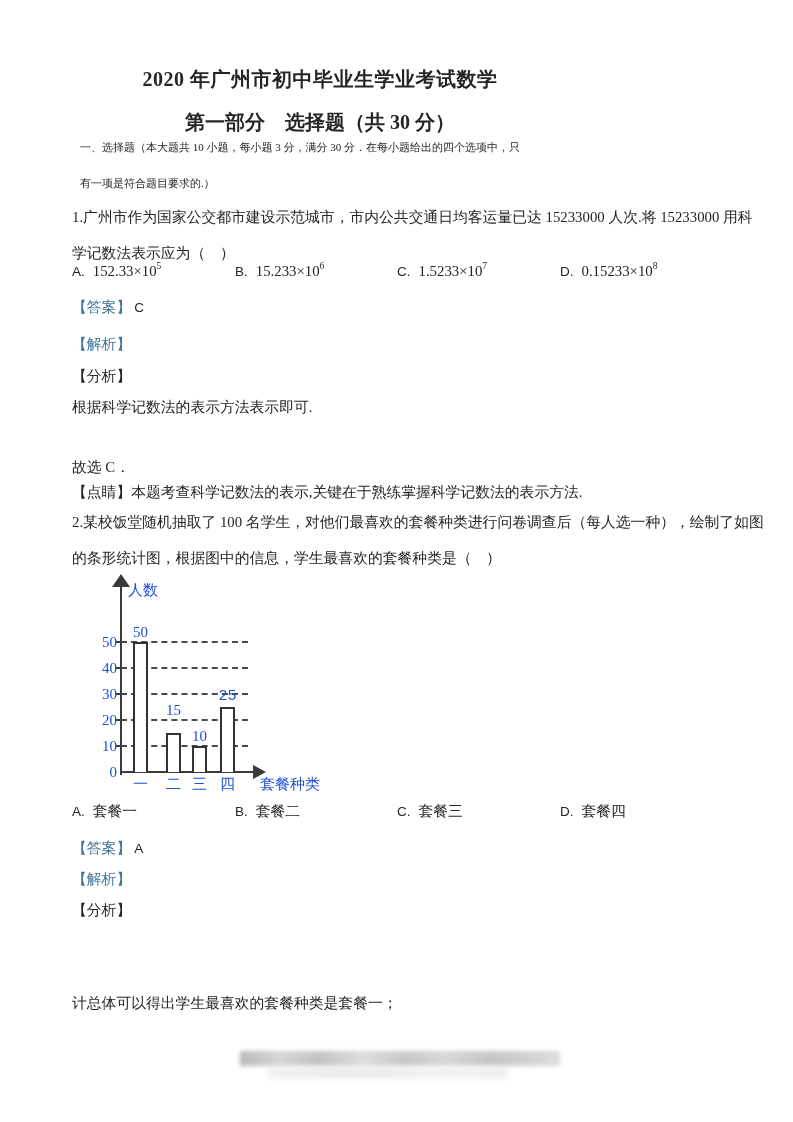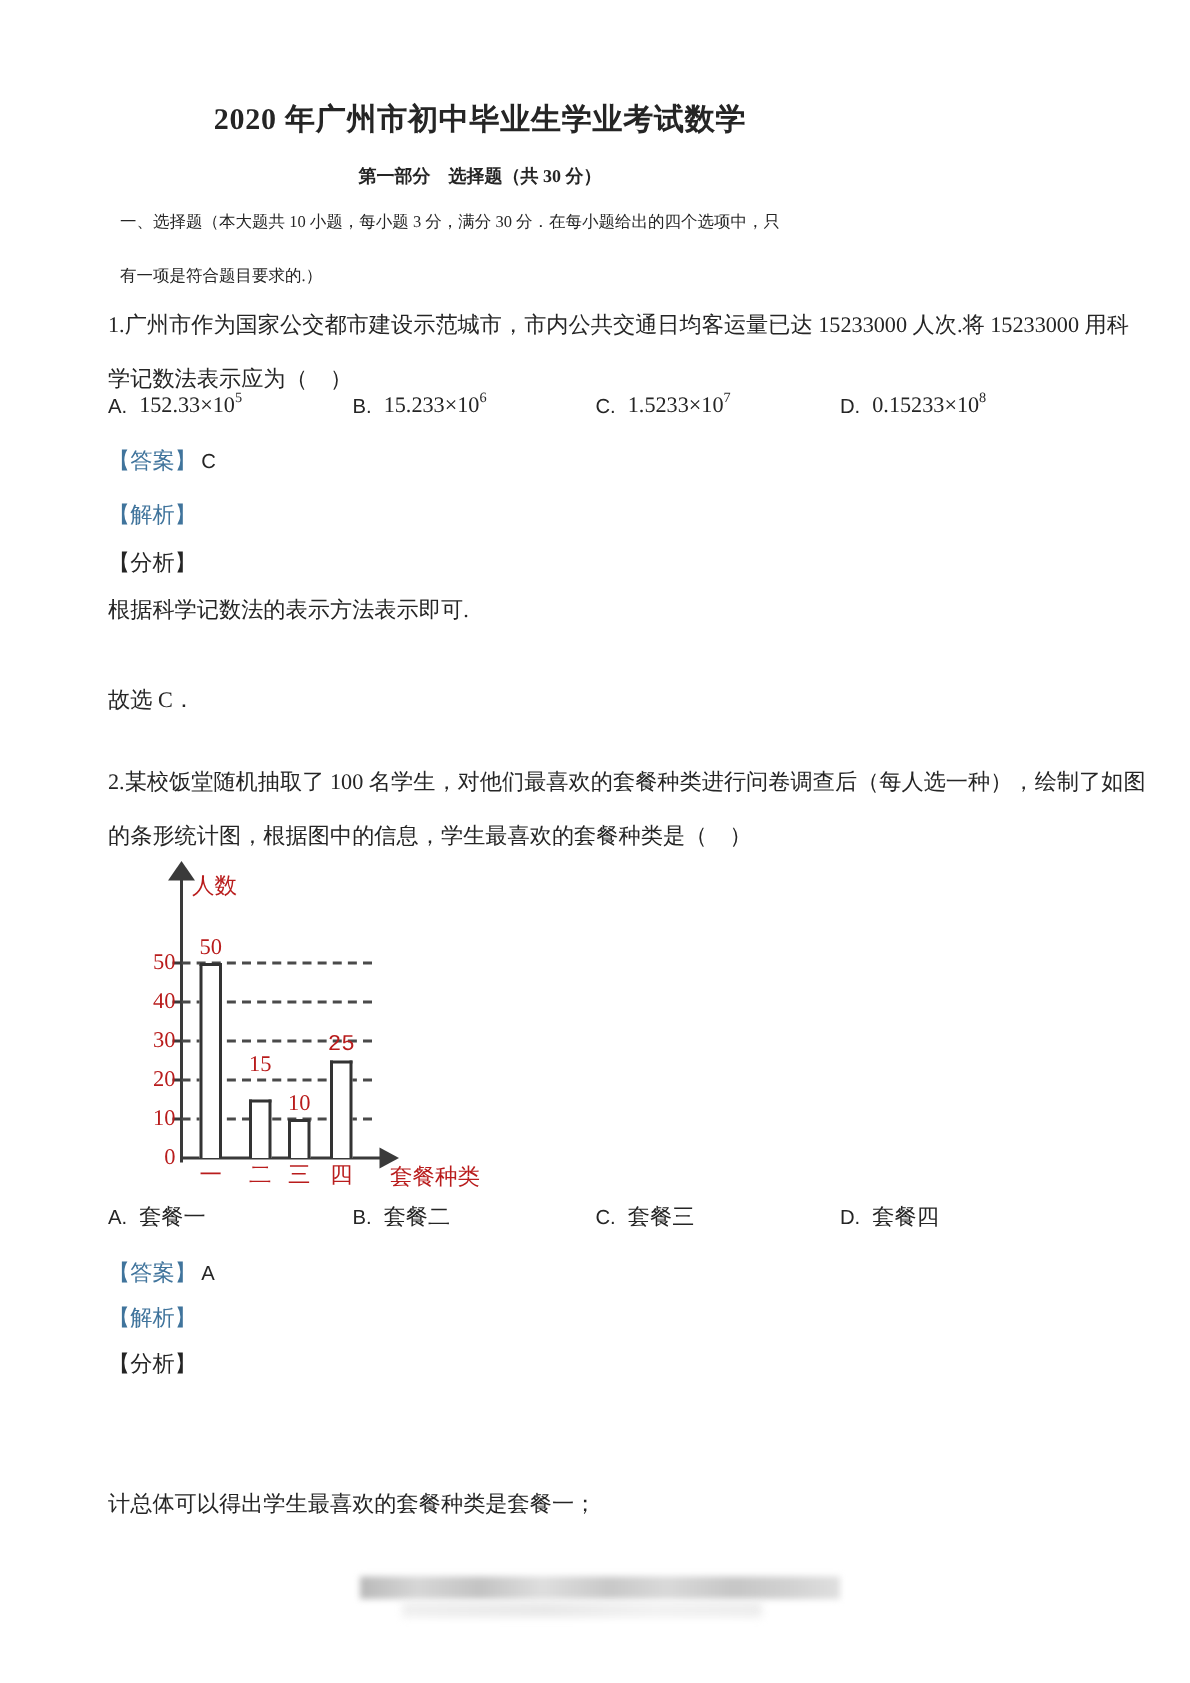--- a/index.html
+++ b/index.html
@@ -8,31 +8,31 @@
     position:relative;
     width:793px; height:1122px;
     background:#ffffff;
     font-family:"Liberation Serif","DejaVu Serif",serif;
     color:#252525;
     overflow:hidden;
   }
   .abs { position:absolute; white-space:nowrap; }
   .center { left:0; width:640px; text-align:center; }
   .doc-title { font-size:20px; font-weight:bold; letter-spacing:0.5px; }
-  .section-heading { font-size:12px; font-weight:bold; }
+  .section-heading { font-size:20px; font-weight:bold; }
   .instr { left:80px; font-size:11px; font-weight:normal; }
   .body-line { left:72px; font-size:14.8px; line-height:21px; }
   .tag-blue { color:#40749c; }
   .ans-letter { font-family:"Liberation Sans","DejaVu Sans",sans-serif; font-size:13.5px; margin-left:3px; }
   .opt-row { left:72px; width:660px; display:grid; grid-template-columns:163px 162px 163px auto; font-size:14.8px; }
   .opt-label { font-family:"Liberation Sans","DejaVu Sans",sans-serif; font-size:13.5px; margin-right:8px; }
   sup { font-size:9.5px; position:relative; top:-1px; }
 
   
-  .chart { position:absolute; left:95px; top:575px; width:235px; height:228px; font-size:15px; color:#b91c1c; }
+  .chart { position:absolute; left:95px; top:575px; width:235px; height:228px; font-size:15px; color:#1d4ed8; }
   .chart .el { position:absolute; }
   .yaxis  { left:25px; top:8px; width:2px; height:192px; background:#3a3a3a; }
   .xaxis  { left:25px; top:196px; width:138px; height:2px; background:#3a3a3a; }
   .yarrow { left:17px; top:-1px; width:0; height:0;
             border-left:9px solid transparent; border-right:9px solid transparent;
             border-bottom:13px solid #3a3a3a; }
   .xarrow { left:158px; top:190px; width:0; height:0;
             border-top:7px solid transparent; border-bottom:7px solid transparent;
             border-left:13px solid #3a3a3a; }
   .gridline { left:26px; width:127px; height:0; border-top:2px dashed #4a4a4a; }
@@ -79,20 +79,23 @@
     <span><span class="opt-label">D.</span><span>0.15233×10</span><sup>8</sup></span>
   </div>
 
   <div class="abs body-line" style="top:297px">
     <span class="tag-blue">【答案】</span><span class="ans-letter">C</span>
   </div>
   <div class="abs body-line tag-blue" style="top:334px">【解析】</div>
   <div class="abs body-line" style="top:366px">【分析】</div>
   <div class="abs body-line" style="top:397px">根据科学记数法的表示方法表示即可.</div>
   <div class="abs body-line" style="top:457px">故选 C．</div>
+  <div class="abs body-line" style="top:482px">
+    <span>【点睛】</span><span>本题考查科学记数法的表示,关键在于熟练掌握科学记数法的表示方法.</span>
+  </div>
 
   <div class="abs body-line" style="top:512px">2.某校饭堂随机抽取了 100 名学生，对他们最喜欢的套餐种类进行问卷调查后（每人选一种），绘制了如图</div>
   <div class="abs body-line" style="top:548px">的条形统计图，根据图中的信息，学生最喜欢的套餐种类是（　）</div>
 
   <div class="chart" id="chart">
     <div class="el yaxis"></div>
     <div class="el yarrow"></div>
     <div class="el xaxis"></div>
     <div class="el xarrow"></div>
     <div class="el ylab">人数</div>

